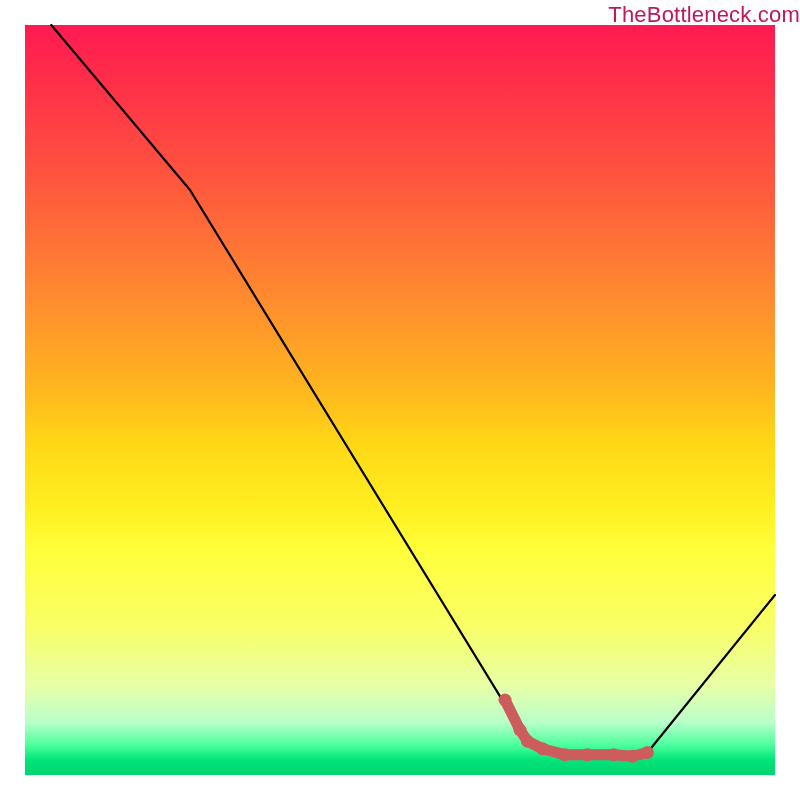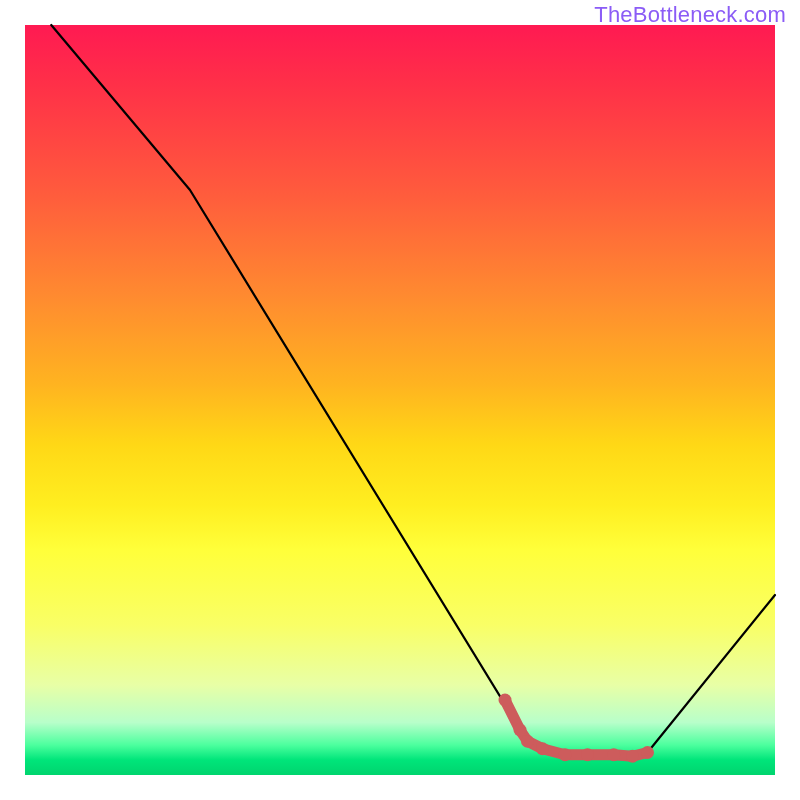--- a/index.html
+++ b/index.html
@@ -34,24 +34,24 @@
       #e8ffa6 88%,
       #b8ffca 93%,
       #4cff9e 96%,
       #00e57a 98%,
       #00d46e 100%
     );
   }
   .watermark {
     position: absolute;
     top: 2px;
-    right: 14px;
+    right: 0;
     font-family: Arial, Helvetica, sans-serif;
     font-size: 22px;
-    color: #8b5cf6;
+    color: #be185d;
     letter-spacing: 0.2px;
     user-select: none;
   }
   svg.overlay {
     position: absolute;
     left: 0;
     top: 0;
     width: 800px;
     height: 800px;
   }

